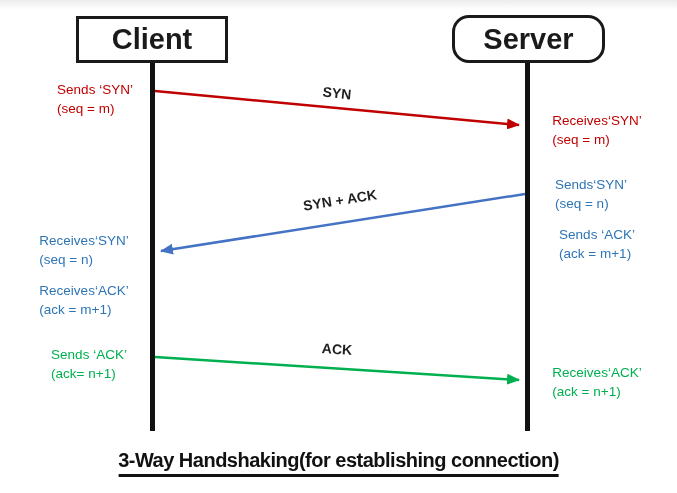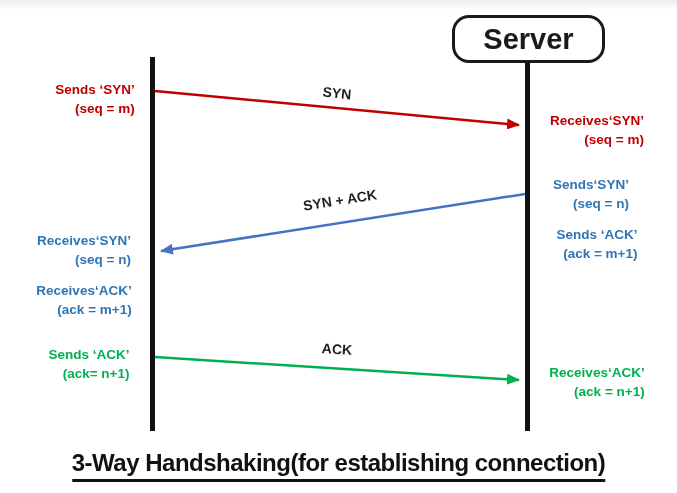--- a/index.html
+++ b/index.html
@@ -34,48 +34,51 @@
   .msg-label{
     position:absolute;
     font-weight:bold;font-size:14px;color:#1f1f1f;
     white-space:nowrap;z-index:4;
   }
   #syn-label{left:337px;top:93px;transform:translate(-50%,-50%) rotate(5.5deg);}
   #syn-ack-label{left:340px;top:200px;transform:translate(-50%,-50%) rotate(-9deg);}
   #ack-label{left:337px;top:349px;transform:translate(-50%,-50%) rotate(3.5deg);}
   .note{
     position:absolute;
-    font-weight:bold;font-size:13.5px;line-height:19px;
-    text-align:right;white-space:nowrap;z-index:4;
+    font-weight:normal;font-size:13.5px;line-height:19px;
+    text-align:left;white-space:nowrap;z-index:4;
     transform:translateX(-50%);
   }
   .note.red{color:#C00000;}
   .note.blue{color:#2E75B6;}
   .note.green{color:#00B050;}
   #note-client-sends-syn{left:95px;top:80px;}
   #note-client-receives-syn{left:84px;top:231px;}
   #note-client-receives-ack{left:84px;top:281px;}
   #note-client-sends-ack{left:89px;top:345px;}
   #note-server-receives-syn{left:597px;top:111px;}
   #note-server-sends-syn{left:591px;top:175px;}
   #note-server-sends-ack{left:597px;top:225px;}
   #note-server-receives-ack{left:597px;top:363px;}
   .diagram-title{
     position:absolute;left:50%;top:449px;transform:translateX(-50%);
-    font-weight:bold;font-size:24px;color:#111111;
+    font-weight:bold;font-size:20px;color:#111111;
     white-space:nowrap;letter-spacing:-0.5px;
     border-bottom:3px solid #111111;padding-bottom:2px;
     z-index:4;
   }
 </style>
 </head>
 <body>
 
 <div class="stage">
 
+  <div class="actor-box" id="client-box">
+    <span>Client</span>
+  </div>
   <div class="actor-box" id="server-box">
     <span>Server</span>
   </div>
 
   <div class="lifeline" id="client-lifeline"></div>
   <div class="lifeline" id="server-lifeline"></div>
 
   <svg class="arrows" width="677" height="493" viewBox="0 0 677 493">
     <defs>
       <marker id="arrow-red" markerUnits="userSpaceOnUse" markerWidth="13" markerHeight="11" refX="12" refY="5.5" orient="auto">

